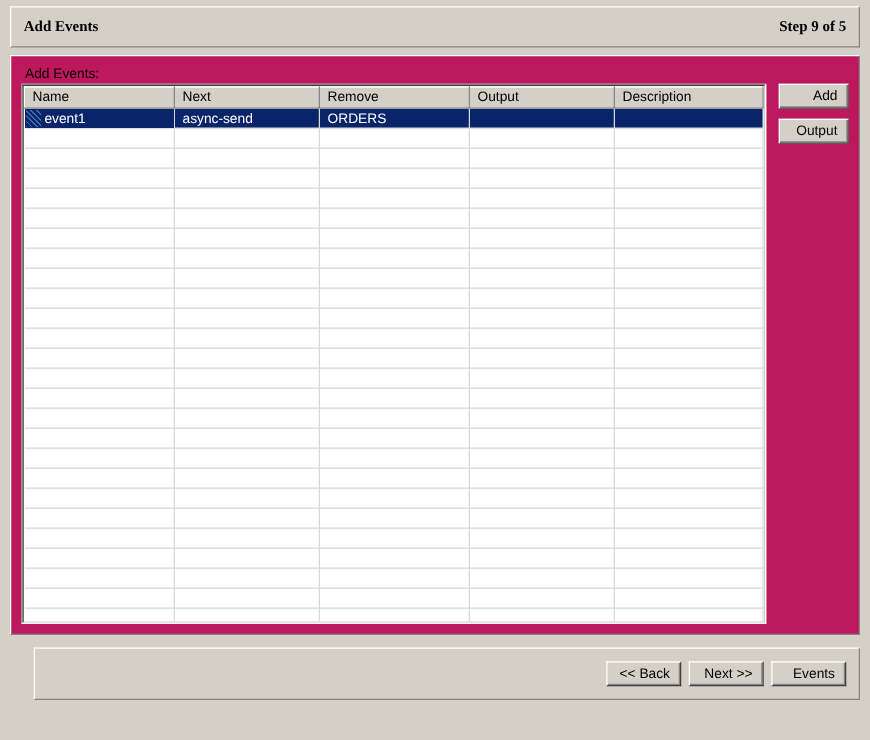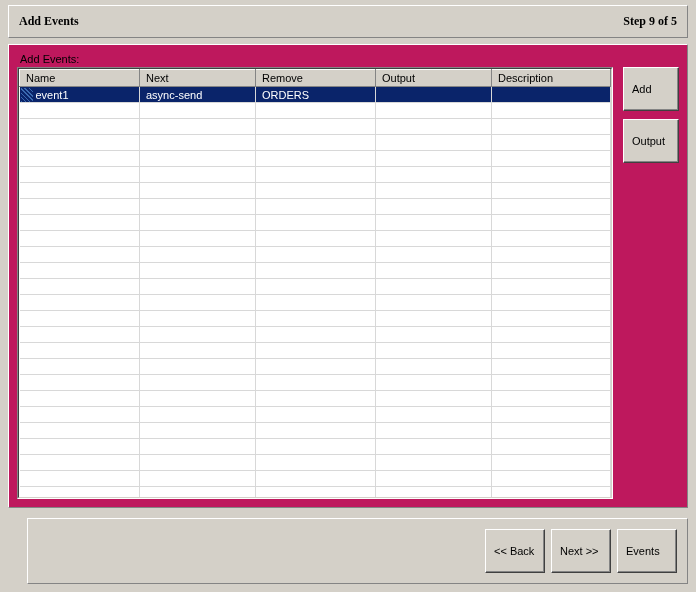--- a/index.html
+++ b/index.html
@@ -114,24 +114,24 @@
       gap: 8px;
       padding-top: 0;
     }
     .btn {
       background: #d4d0c8;
       border: 1px solid #fff;
       border-right-color: #404040;
       border-bottom-color: #404040;
       box-shadow: inset -1px -1px 0 #848484, inset 1px 1px 0 #d4d0c8;
       min-width: 56px;
-      padding: 15px 8px;
+      padding: 3px 8px;
       font-family: inherit;
       font-size: 11px;
-      text-align: left;
+      text-align: right;
       cursor: pointer;
     }
     .nav-panel {
       background: #d4d0c8;
       border: 1px solid #fff;
       border-right-color: #848484;
       border-bottom-color: #848484;
       padding: 10px 10px;
       display: flex;
       justify-content: flex-end;

